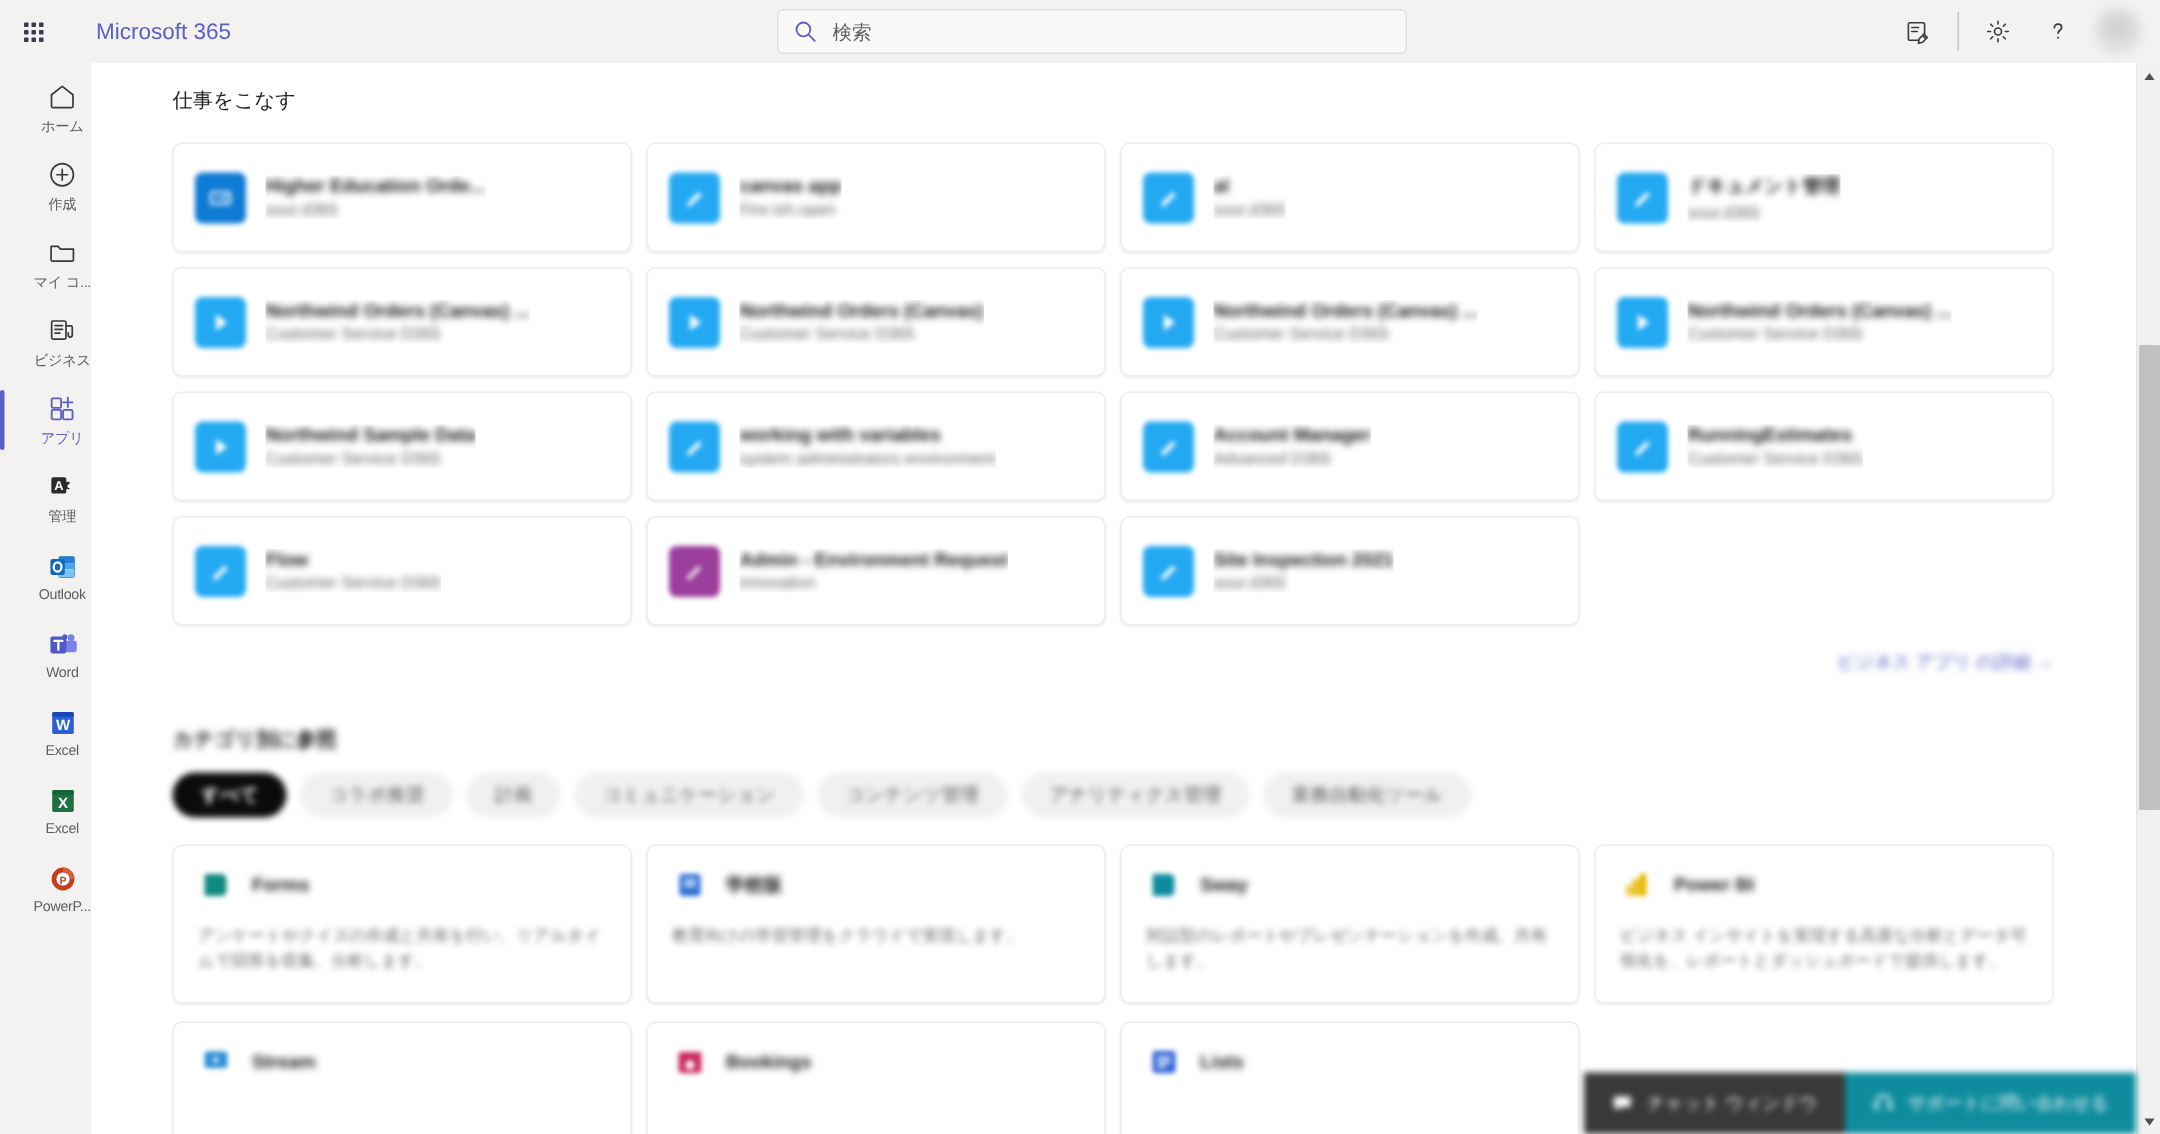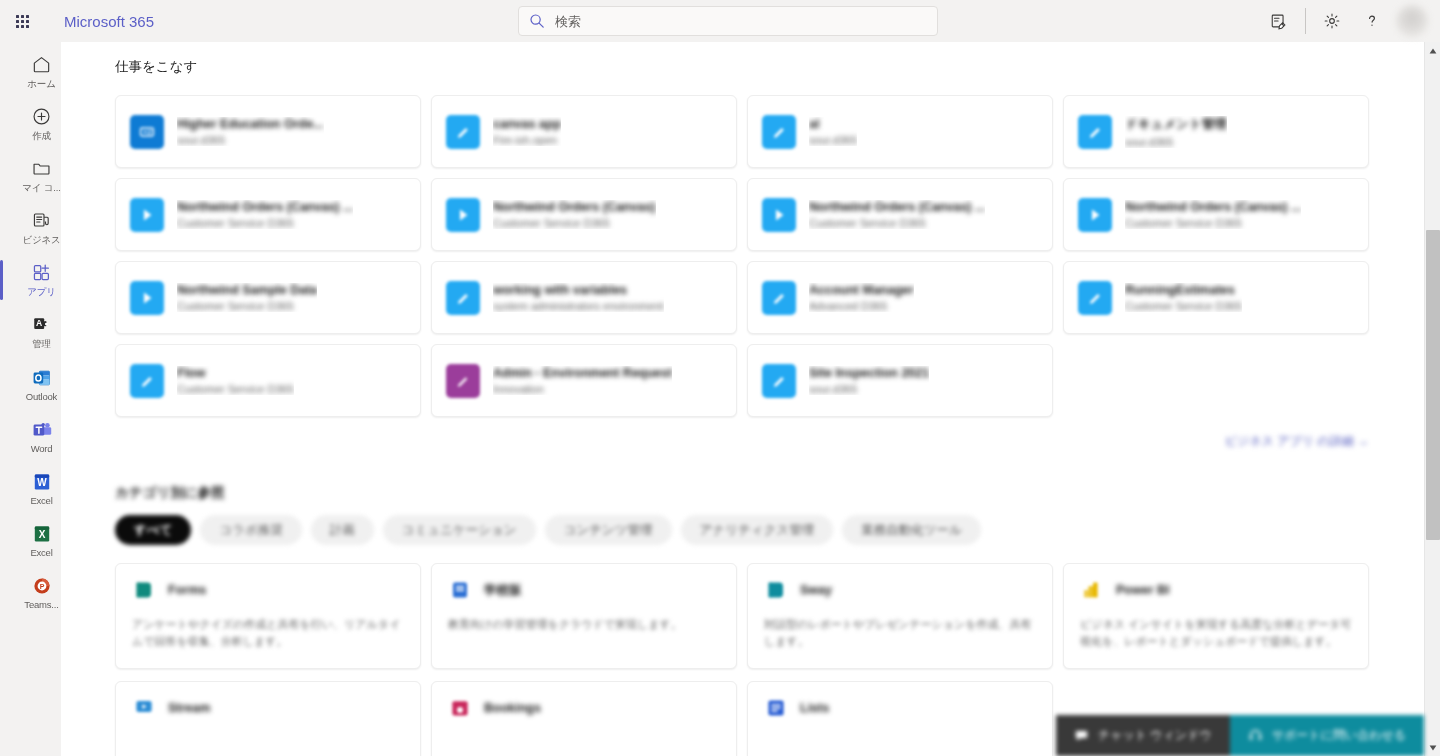--- a/index.html
+++ b/index.html
@@ -432,21 +432,21 @@
 
   <div class="rail-item">
     <span class="rail-ico">
       <svg width="22" height="22" viewBox="0 0 22 22">
         <circle cx="11" cy="11" r="7.6" fill="#c43e1c"></circle>
         <path d="M11 3.4a7.6 7.6 0 0 1 7.6 7.6H11Z" fill="#d75b3c"></path>
         <circle cx="11" cy="11" r="4.4" fill="#ffffff"></circle>
         <text x="11" y="14.2" font-size="7" fill="#c43e1c" text-anchor="middle" font-family="Liberation Sans, sans-serif" font-weight="700">P</text>
       </svg>
     </span>
-    <span class="rail-label">Teams...</span>
+    <span class="rail-label">PowerP...</span>
   </div>
 </div>
 
 <div class="main">
   <div class="content">
 
     <div class="section-title">仕事をこなす</div>
 
 
     <div class="grid" id="apps-grid">

